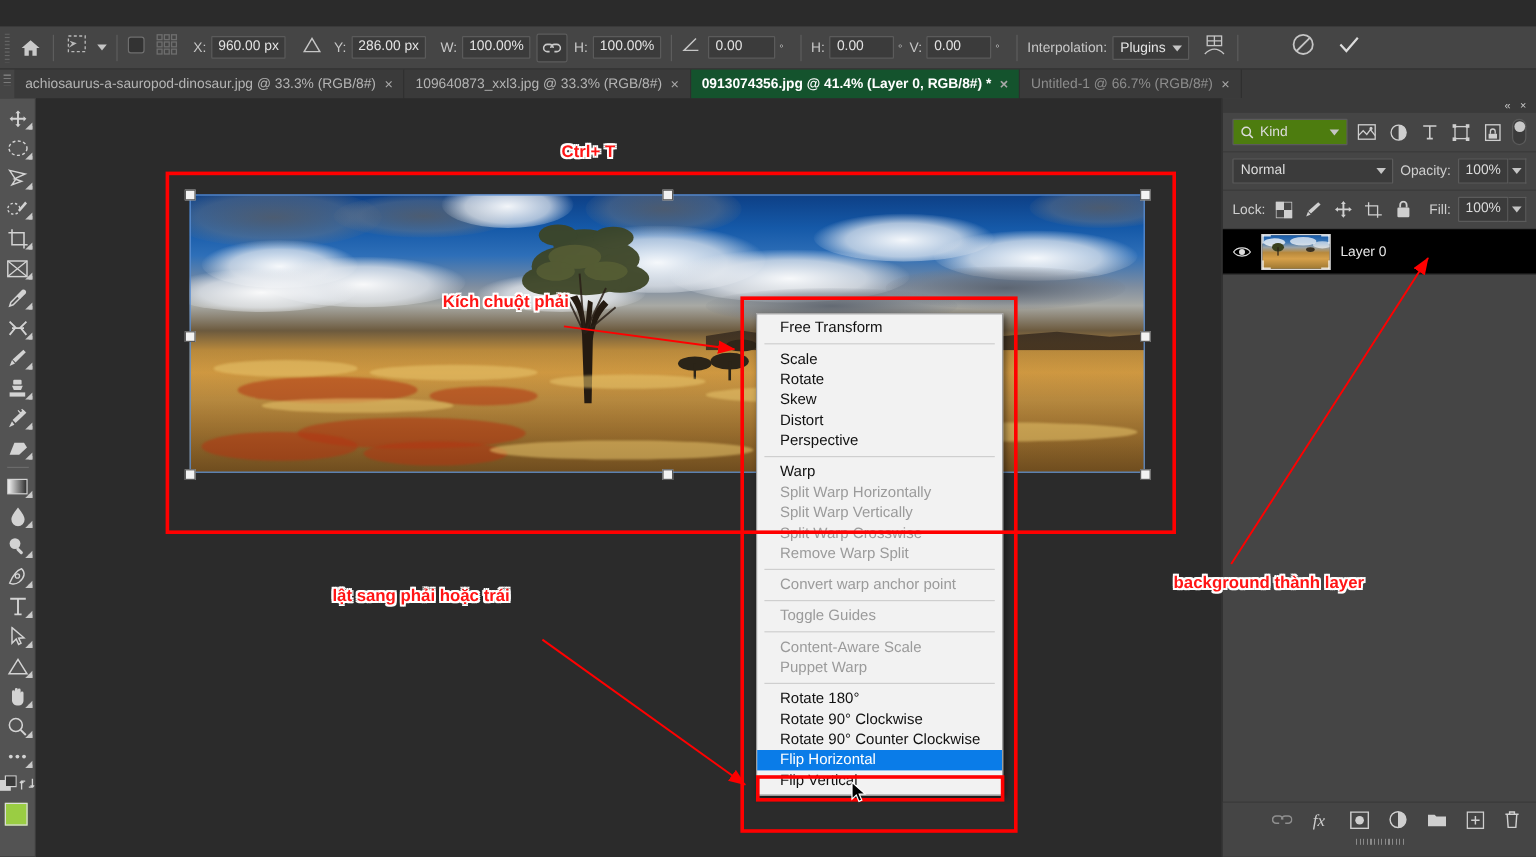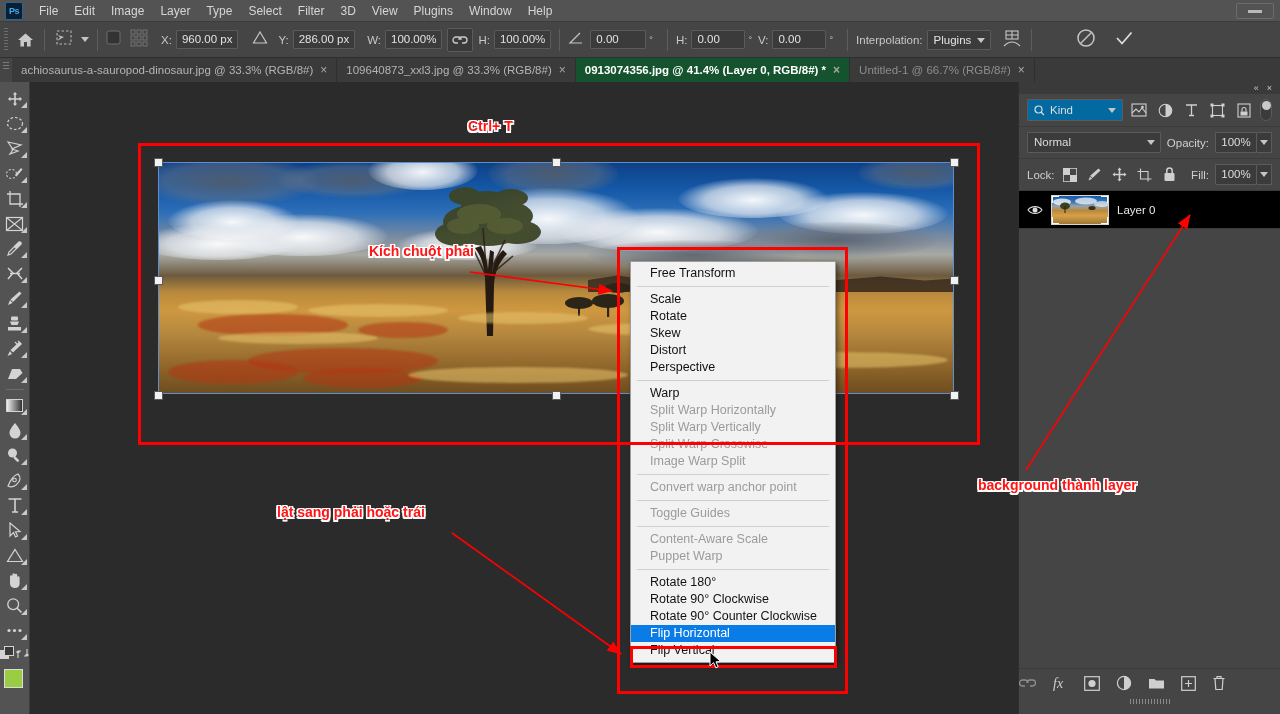--- a/index.html
+++ b/index.html
@@ -148,21 +148,21 @@
     background: #454545; border-left: 1px solid #2e2e2e;
   }
   .rp-topbar { height: 12px; background:#3a3a3a; display:flex; align-items:center; justify-content:flex-end; gap:8px; padding-right:8px; color:#c8c8c8; font-size:9px;}
   .panel-tabs { height: 26px; background: #3a3a3a; display:flex; align-items:flex-end; position:relative; }
   .ptab { font-size: 11.5px; padding: 5px 12px 5px; color: #a0a0a0; }
   .ptab.active { background: #454545; color:#ffffff; font-weight:bold; }
   .pmenu { position:absolute; right:8px; top:8px; width:14px; height:10px;
     background: repeating-linear-gradient(to bottom,#c9c9c9 0 2px,transparent 2px 4px);}
   .prow { display:flex; align-items:center; padding: 5px 8px; gap:6px; border-bottom:1px solid #3b3b3b;}
   .filter-kind {
-    display:flex; align-items:center; gap:5px; background:#0369a1; border:1px solid #5b5b5b;
+    display:flex; align-items:center; gap:5px; background:#4d7c0f; border:1px solid #5b5b5b;
     height:22px; padding:0 6px; min-width:96px; color:#dcdcdc; font-size:11.5px; border-radius:1px;
     justify-content: space-between;
   }
   .fic { width: 22px; height:20px; display:flex;align-items:center;justify-content:center;}
   .toggle-pill { width:13px; height:22px; background:#3b3b3b; border:1px solid #5b5b5b; border-radius:7px; position:relative;}
   .toggle-pill i { position:absolute; left:1px; top:1px; width:9px; height:9px; background:#c9c9c9; border-radius:50%;}
   .blend-select { flex:1; background:#3b3b3b; border:1px solid #5b5b5b; height:21px; color:#dcdcdc;
      font-size:11.5px; padding:0 16px 0 6px; position:relative; border-radius:1px; line-height:19px;}
   .blend-select .car{position:absolute; right:5px; top:7px;}
   .num-field { background:#3b3b3b; border:1px solid #5b5b5b; height:21px; color:#dcdcdc; font-size:11.5px;
@@ -173,21 +173,21 @@
     display:flex; align-items:center; gap:8px; height:38px; padding:12px 8px;
     background:#000000; border-bottom:1px solid #3b3b3b;
   }
   .layer-thumb { width: 58px; height: 30px; border:1px solid #d6d6d6; position:relative; overflow:hidden;
     background: linear-gradient(to bottom,#1559a8 0%,#3e78b4 22%,#9aa3a8 36%,#b8893c 52%,#d6a04a 70%,#9e7832 100%);}
   .layer-name { color:#e8e8e8; font-size:11.5px; }
   .rp-footer {
     position:absolute; left:0; bottom:0; width:262px; height:46px; background:#454545;
     border-top:1px solid #3b3b3b;
   }
-  .rp-footer .icons { display:flex; align-items:center; gap:16px; height:28px; padding-right:14px;text-decoration:underline; }
+  .rp-footer .icons { display:flex; align-items:center; justify-content:flex-end; gap:16px; height:28px; padding-right:14px;text-decoration:underline; }
   .rp-grip { position:absolute; left:50%; transform:translateX(-50%); bottom:10px; width:40px; height:5px;
     background: repeating-linear-gradient(to right,#8a8a8a 0 1px,transparent 1px 3px);}
 
   
   .ctxmenu {
     position:absolute; left: 630px; top: 261px; width: 206px;
     background: #f2f2f2; border:1px solid #9e9e9e;
     box-shadow: 2px 2px 5px rgba(0,0,0,0.45);
     padding: 3px 0 3px 0; font-size: 12.5px; color:#111;
   }
@@ -204,38 +204,20 @@
     white-space: nowrap;
   }
   .arrow-svg { position:absolute; left:0; top:0; width:1280px; height:714px; pointer-events:none; }
   .cursor-ar { position:absolute; width:14px; height:20px; }
 </style>
 </head>
 <body>
 
 <div id="app">
 
-  <div class="menubar">
-    <div class="ps-logo">Ps</div>
-    <div class="menubar-item">File</div>
-    <div class="menubar-item">Edit</div>
-    <div class="menubar-item">Image</div>
-    <div class="menubar-item">Layer</div>
-    <div class="menubar-item">Type</div>
-    <div class="menubar-item">Select</div>
-    <div class="menubar-item">Filter</div>
-    <div class="menubar-item">3D</div>
-    <div class="menubar-item">View</div>
-    <div class="menubar-item">Plugins</div>
-    <div class="menubar-item">Window</div>
-    <div class="menubar-item">Help</div>
-    <div class="win-min">
-        <i></i>
-      </div>
-  </div>
 
   <div class="optionsbar">
     <div class="grip"></div>
     <div class="home-ic">
       <svg width="17" height="16" viewBox="0 0 17 16">
           <path d="M8.5 1.5 L16 8 L13.6 8 L13.6 14.5 L10 14.5 L10 10 L7 10 L7 14.5 L3.4 14.5 L3.4 8 L1 8 Z" fill="#c9c9c9"></path>
         </svg>
     </div>
     <div class="ob-sep"></div>
     <div style="display:flex;align-items:center;gap:6px;">
@@ -791,21 +773,21 @@
     <div class="ctxitem">Scale</div>
     <div class="ctxitem">Rotate</div>
     <div class="ctxitem">Skew</div>
     <div class="ctxitem">Distort</div>
     <div class="ctxitem">Perspective</div>
     <div class="ctxsep"></div>
     <div class="ctxitem">Warp</div>
     <div class="ctxitem dis">Split Warp Horizontally</div>
     <div class="ctxitem dis">Split Warp Vertically</div>
     <div class="ctxitem dis">Split Warp Crosswise</div>
-    <div class="ctxitem dis">Image Warp Split</div>
+    <div class="ctxitem dis">Remove Warp Split</div>
     <div class="ctxsep"></div>
     <div class="ctxitem dis">Convert warp anchor point</div>
     <div class="ctxsep"></div>
     <div class="ctxitem dis">Toggle Guides</div>
     <div class="ctxsep"></div>
     <div class="ctxitem dis">Content-Aware Scale</div>
     <div class="ctxitem dis">Puppet Warp</div>
     <div class="ctxsep"></div>
     <div class="ctxitem">Rotate 180°</div>
     <div class="ctxitem">Rotate 90° Clockwise</div>
@@ -813,21 +795,21 @@
     <div class="ctxitem sel">Flip Horizontal</div>
     <div class="ctxitem">Flip Vertical</div>
   </div>
 
   <div class="redrect" style="left:138px;top:143px;width:842px;height:302px;"></div>
   <div class="redrect" style="left:617px;top:247px;width:231px;height:447px;"></div>
   <div class="redrect" style="left:630px;top:646px;width:207px;height:22px;"></div>
 
   <div class="anno" style="left:468px;top:118px;">Ctrl+ T</div>
   <div class="anno" style="left:369px;top:243px;">Kích chuột phải</div>
-  <div class="anno" style="left:265px;top:504px;padding-left:12px;">lật sang phải hoặc trái</div>
+  <div class="anno" style="left:265px;top:488px;padding-left:12px;">lật sang phải hoặc trái</div>
   <div class="anno" style="left:978px;top:477px;">background thành layer</div>
 
   <svg class="arrow-svg">
     <defs>
       <marker id="ah" markerWidth="9" markerHeight="7" refX="8.5" refY="3.5" orient="auto">
         <polygon points="0 0, 9 3.5, 0 7" fill="#ff0000"></polygon>
       </marker>
     </defs>
     <line x1="470" y1="272" x2="612" y2="291" stroke="#ff0000" stroke-width="1.6" marker-end="url(#ah)"></line>
     <line x1="452" y1="533" x2="621" y2="654" stroke="#ff0000" stroke-width="1.6" marker-end="url(#ah)"></line>

